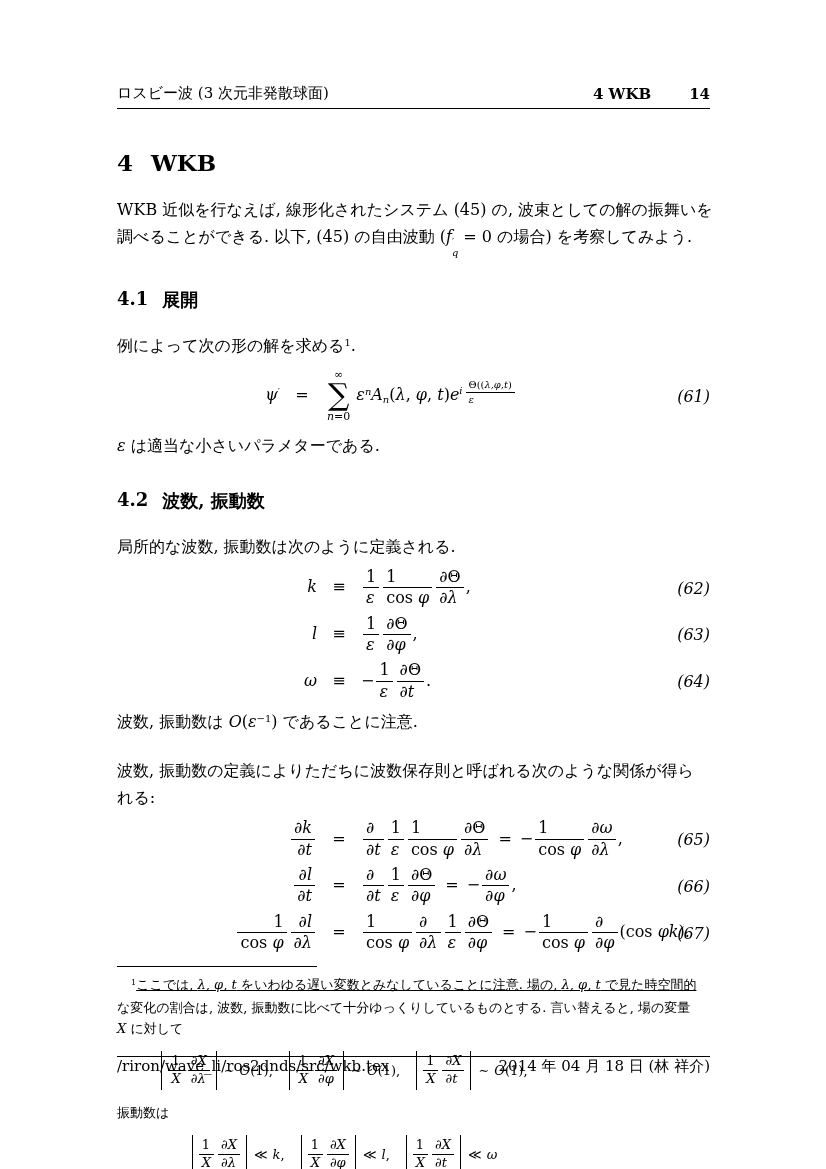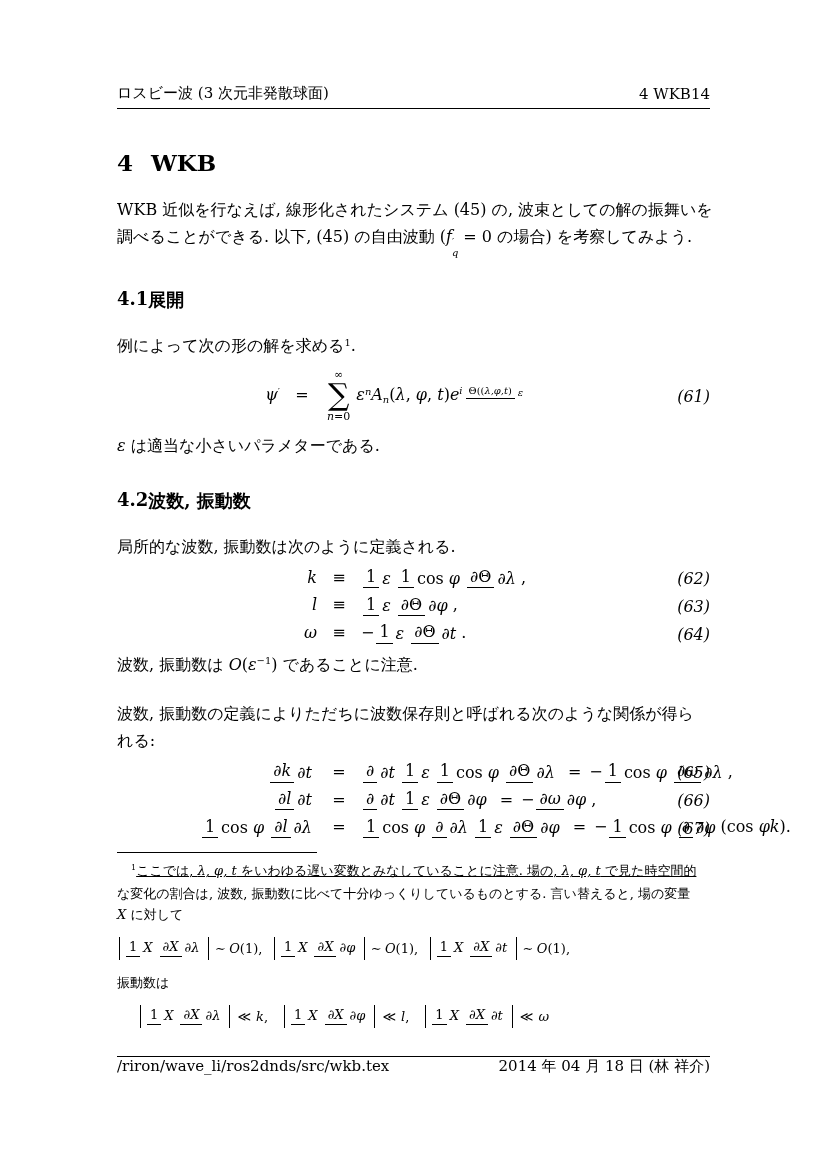--- a/index.html
+++ b/index.html
@@ -2,38 +2,38 @@
 <html><head>
 <meta charset="utf-8">
 <style>
   html,body{margin:0;padding:0;background:#ffffff;}
   .page{position:relative;width:826px;height:1169px;background:#fff;color:#000;
         font-family:"DejaVu Serif",serif;font-size:16px;overflow:hidden;}
   .content{position:absolute;left:117px;top:0;width:593px;}
   
   .header{display:flex;justify-content:space-between;align-items:flex-end;
           padding-top:84px;padding-bottom:5px;border-bottom:1px solid #000;font-size:15px;}
-  .header-right{display:flex;font-weight:normal;}
+  .header-right{display:flex;gap:38px;font-weight:bold;}
   
   .h1{margin-top:40px;font-size:23px;font-weight:bold;display:flex;gap:18px;}
-  .h2{font-size:18px;font-weight:bold;display:flex;}
+  .h2{font-size:18px;font-weight:bold;display:flex;gap:14px;}
   .mt-sec1{margin-top:30px;}
   .mt-sec2{margin-top:30px;}
   
   .para{margin-top:20px;line-height:27px;}
   .line{white-space:nowrap;}
   .tk-r{font-style:normal;}
   .tk-i{font-style:italic;}
   .tk-sup{display:inline-block;font-size:0.62em;position:relative;top:-0.55em;}
   .tk-sub{display:inline-block;font-size:0.62em;position:relative;top:0.25em;}
   .ss{display:inline-flex;flex-direction:column;align-items:flex-start;
       font-size:0.62em;line-height:1.05;vertical-align:-0.35em;}
   .sp{display:inline-block;}
   
-  .frac{display:inline-flex;flex-direction:row;align-items:center;
+  .frac{display:inline-flex;flex-direction:column;
         vertical-align:middle;margin:0 2px;line-height:1.15;}
   .fnum{border-bottom:1px solid #000;padding:0 3px 1px 3px;display:inline-block;}
   .fden{padding:1px 3px 0 3px;display:inline-block;}
   .sum{display:inline-flex;flex-direction:column;align-items:center;
        vertical-align:middle;line-height:1;font-size:11px;margin:0 3px;}
   .sum .sym{font-size:30px;line-height:0.95;padding:1px 0;}
   .abs{display:inline-flex;align-items:center;border-left:1px solid #000;
        border-right:1px solid #000;padding:3px 4px;margin:0 2px;vertical-align:middle;}
   
   .eqwrap{margin-top:8px;}

